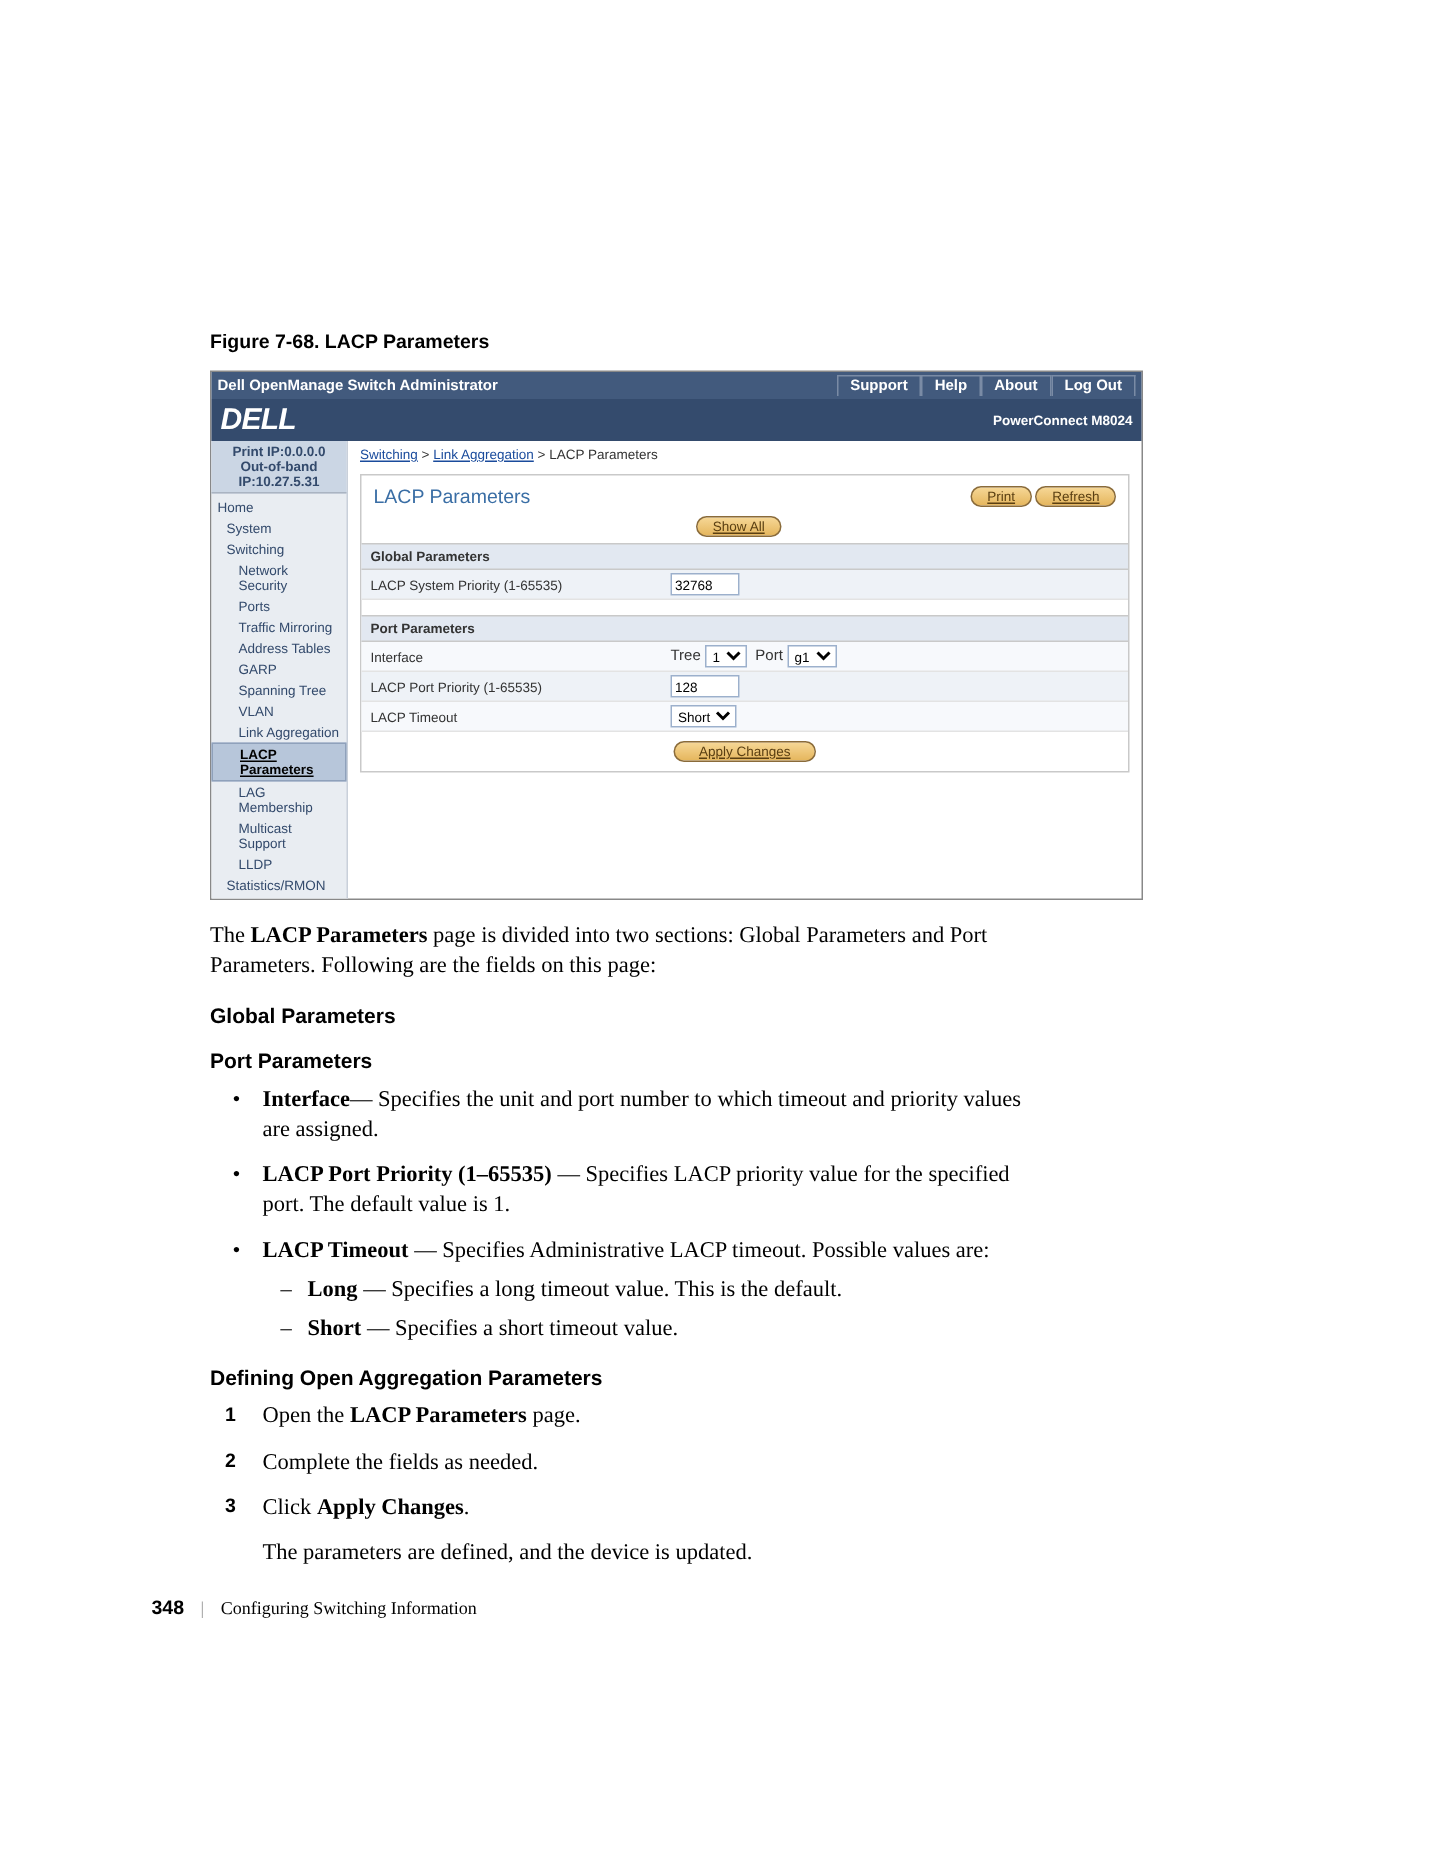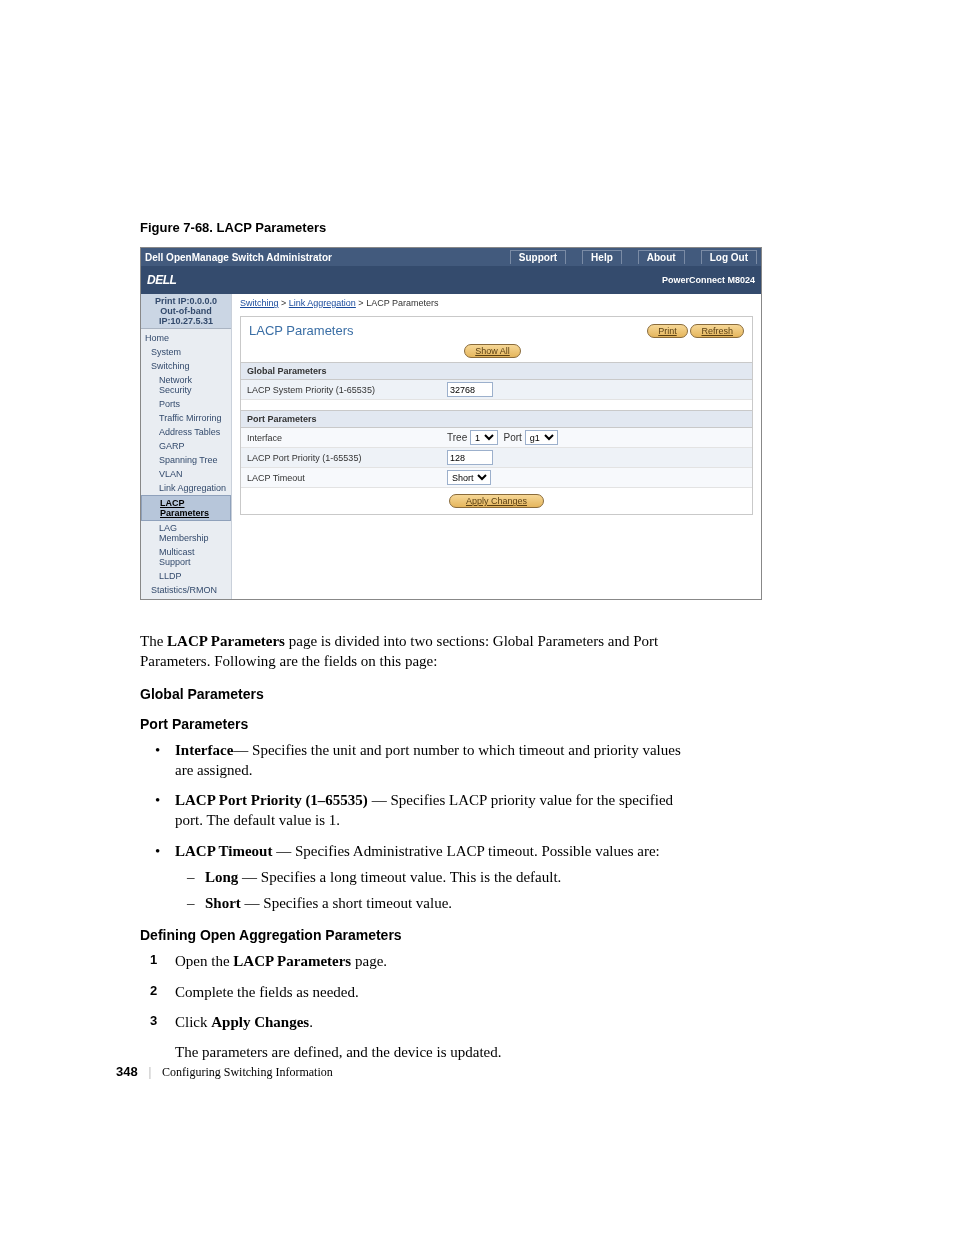--- a/index.html
+++ b/index.html
@@ -18,30 +18,30 @@
   }
   .fig-caption{font-family:Helvetica,Arial,sans-serif;font-weight:bold;font-size:13px;margin-bottom:12px}
   
   .shot{
     width:620px;
     border:1px solid #888;
     background:#fff;
     font-family:Tahoma,Arial,sans-serif;
     font-size:10px;
     color:#333;
-    margin-bottom:31px;
+    margin-bottom:14px;
   }
   .titlebar{
     background:#425a7d;color:#fff;display:flex;align-items:center;
     justify-content:space-between;height:18px;padding:0 4px;font-size:10px;font-weight:bold;
   }
-  .titlebar .tabs{display:flex;gap:16px}
+  .titlebar .tabs{display:flex;gap:0}
   .titlebar .tabs span{border:1px solid #7a8ba5;border-bottom:none;padding:1px 8px;background:#425a7d}
   .logobar{background:#344b6d;color:#fff;display:flex;align-items:center;justify-content:space-between;height:28px;padding:0 6px}
-  .logo{font-family:Arial,sans-serif;font-weight:900;font-style:italic;font-size:12px;letter-spacing:-0.5px}
+  .logo{font-family:Arial,sans-serif;font-weight:900;font-style:italic;font-size:20px;letter-spacing:-0.5px}
   .model{font-size:9px;font-weight:bold}
   .body-area{display:flex;align-items:stretch}
   .sidebar{width:90px;background:#e9edf2;border-right:1px solid #c9d0da;font-size:9px}
   .sidebar .ipbox{background:#cbd6e4;border-bottom:1px solid #aab4c2;text-align:center;color:#334a6c;font-weight:bold;padding:2px 1px}
   .nav{list-style:none;margin:0;padding:2px 0}
   .nav li{padding:2px 4px;color:#334a6c}
   .nav li.ind1{padding-left:10px}
   .nav li.ind2{padding-left:18px}
   .nav li.sel{background:#b7c6da;border:1px solid #8fa1bb;color:#000;font-weight:bold;text-decoration:underline}
   .content{flex:1;padding:4px 8px}
@@ -65,21 +65,21 @@
   ul.bul{list-style:none;margin:0 0 8px 0;padding:0}
   ul.bul>li{position:relative;padding-left:35px;margin-bottom:10px;line-height:1.35}
   ul.bul>li::before{content:"•";position:absolute;left:15px}
   ul.dash{list-style:none;margin:6px 0 0 0;padding:0}
   ul.dash>li{position:relative;padding-left:30px;margin-bottom:6px}
   ul.dash>li::before{content:"–";position:absolute;left:12px}
   ol.num{list-style:none;margin:0;padding:0;counter-reset:n}
   ol.num>li{counter-increment:n;position:relative;padding-left:35px;margin-bottom:10px;line-height:1.35}
   ol.num>li::before{content:counter(n);position:absolute;left:10px;font-family:Helvetica,Arial,sans-serif;font-weight:bold;font-size:13px}
   .b{font-weight:bold}
-  .footer{position:absolute;bottom:155px;left:116px;font-size:12px}
+  .footer{position:absolute;bottom:155px;left:101px;font-size:12px}
   .footer .pg{font-family:Helvetica,Arial,sans-serif;font-weight:bold;font-size:13px}
   .footer .sep{margin:0 8px;color:#999}
 </style>
 </head>
 <body>
 
 <div class="page">
 
   <div class="fig-caption">Figure 7-68.    LACP Parameters</div>
 

